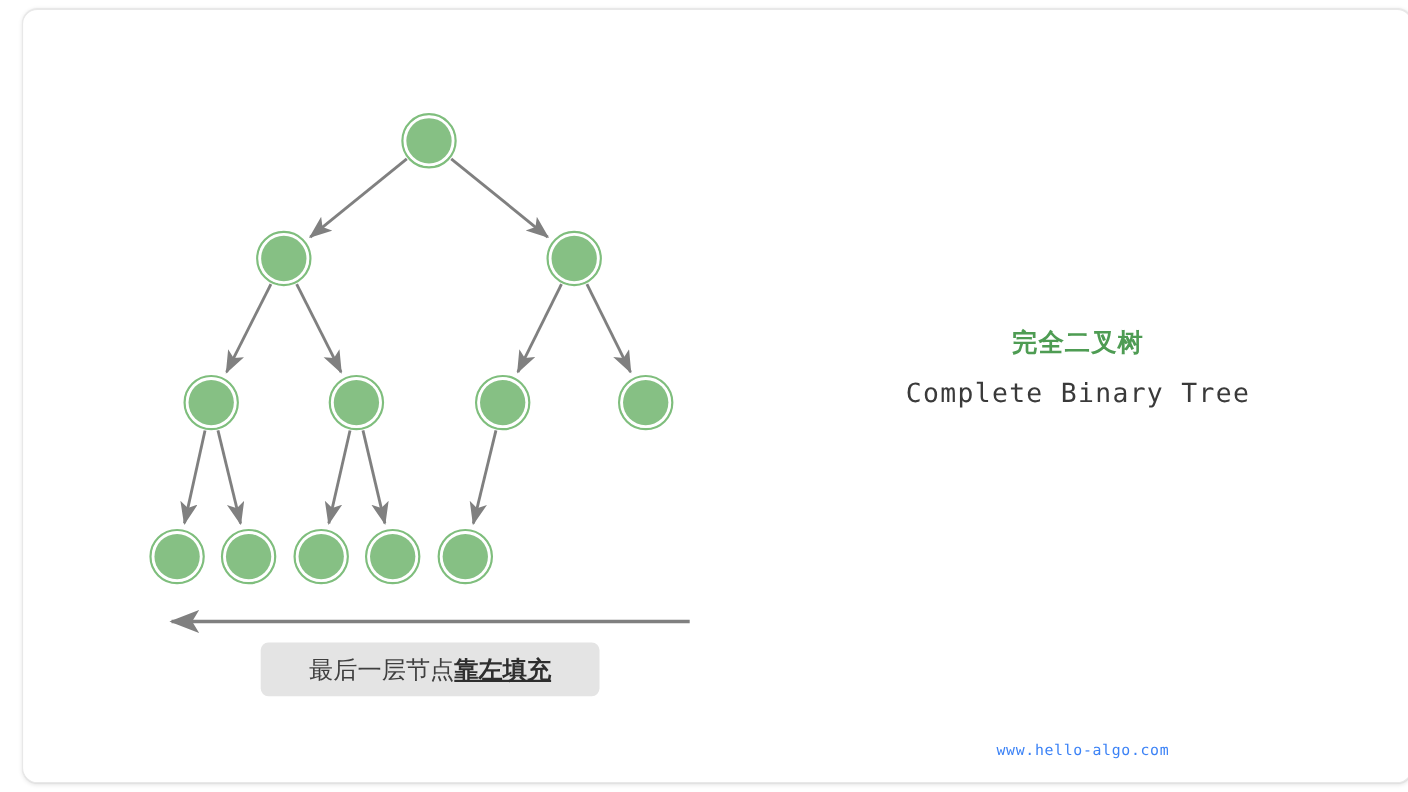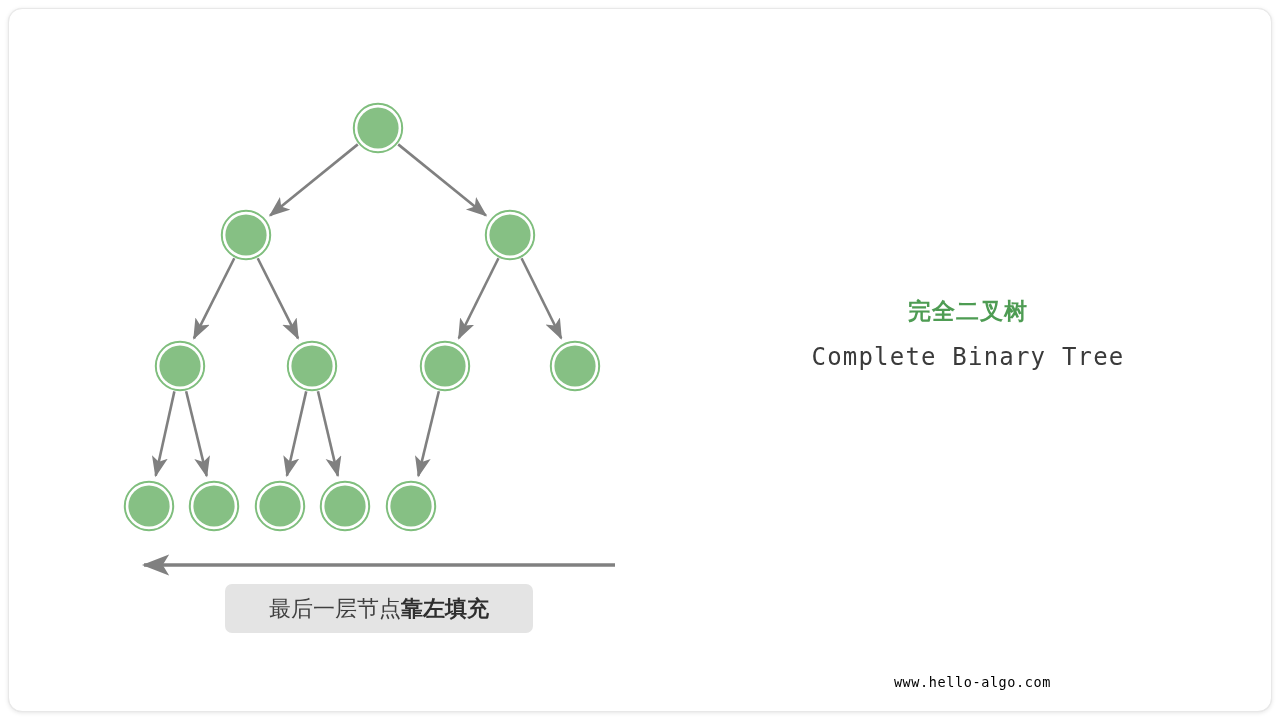--- a/index.html
+++ b/index.html
@@ -9,20 +9,21 @@
     width: 1280px;
     height: 720px;
     overflow: hidden;
   }
   #root {
     position: relative;
     width: 1091px;
     height: 720px;
     font-family: "Liberation Sans", "DejaVu Sans", sans-serif;
     background: #ffffff;
+    margin-left: 12px;
   }
   #card {
     position: absolute;
     left: 8px;
     top: 8px;
     width: 1264px;
     height: 704px;
     background: #ffffff;
     border: 1px solid #e8e8e8;
     border-radius: 14px;
@@ -57,21 +58,21 @@
     font-size: 24px;
     color: #3a3a3a;
     font-family: "DejaVu Sans Mono", "Liberation Mono", monospace;
     letter-spacing: 1.2px;
   }
   #watermark {
     position: absolute;
     right: 40px;
     top: 674px;
     font-size: 13.5px;
-    color: #000000;
+    color: #3b82f6;
     font-family: "DejaVu Sans Mono", "Liberation Mono", monospace;
     letter-spacing: 0.6px;
   }
   #note-box {
     position: absolute;
     left: 225px;
     top: 584px;
     width: 308px;
     height: 49px;
     background: #e4e4e4;
@@ -80,21 +81,21 @@
     align-items: center;
     justify-content: center;
     box-sizing: border-box;
   }
   #note-text {
     font-size: 22px;
     color: #3f3f3f;
     font-family: "DejaVu Sans", "Liberation Sans", sans-serif;
     white-space: nowrap;
   }
-  #note-text .strong { font-weight: bold; color: #2e2e2e; }
+  #note-text .strong { font-weight: bold; color: #2e2e2e; text-decoration: underline; }
 </style>
 </head>
 <body>
 
 <div id="root">
 
   <div id="card"></div>
 
   <svg id="diagram" viewBox="0 0 1280 720" xmlns="http://www.w3.org/2000/svg">
     <defs>

